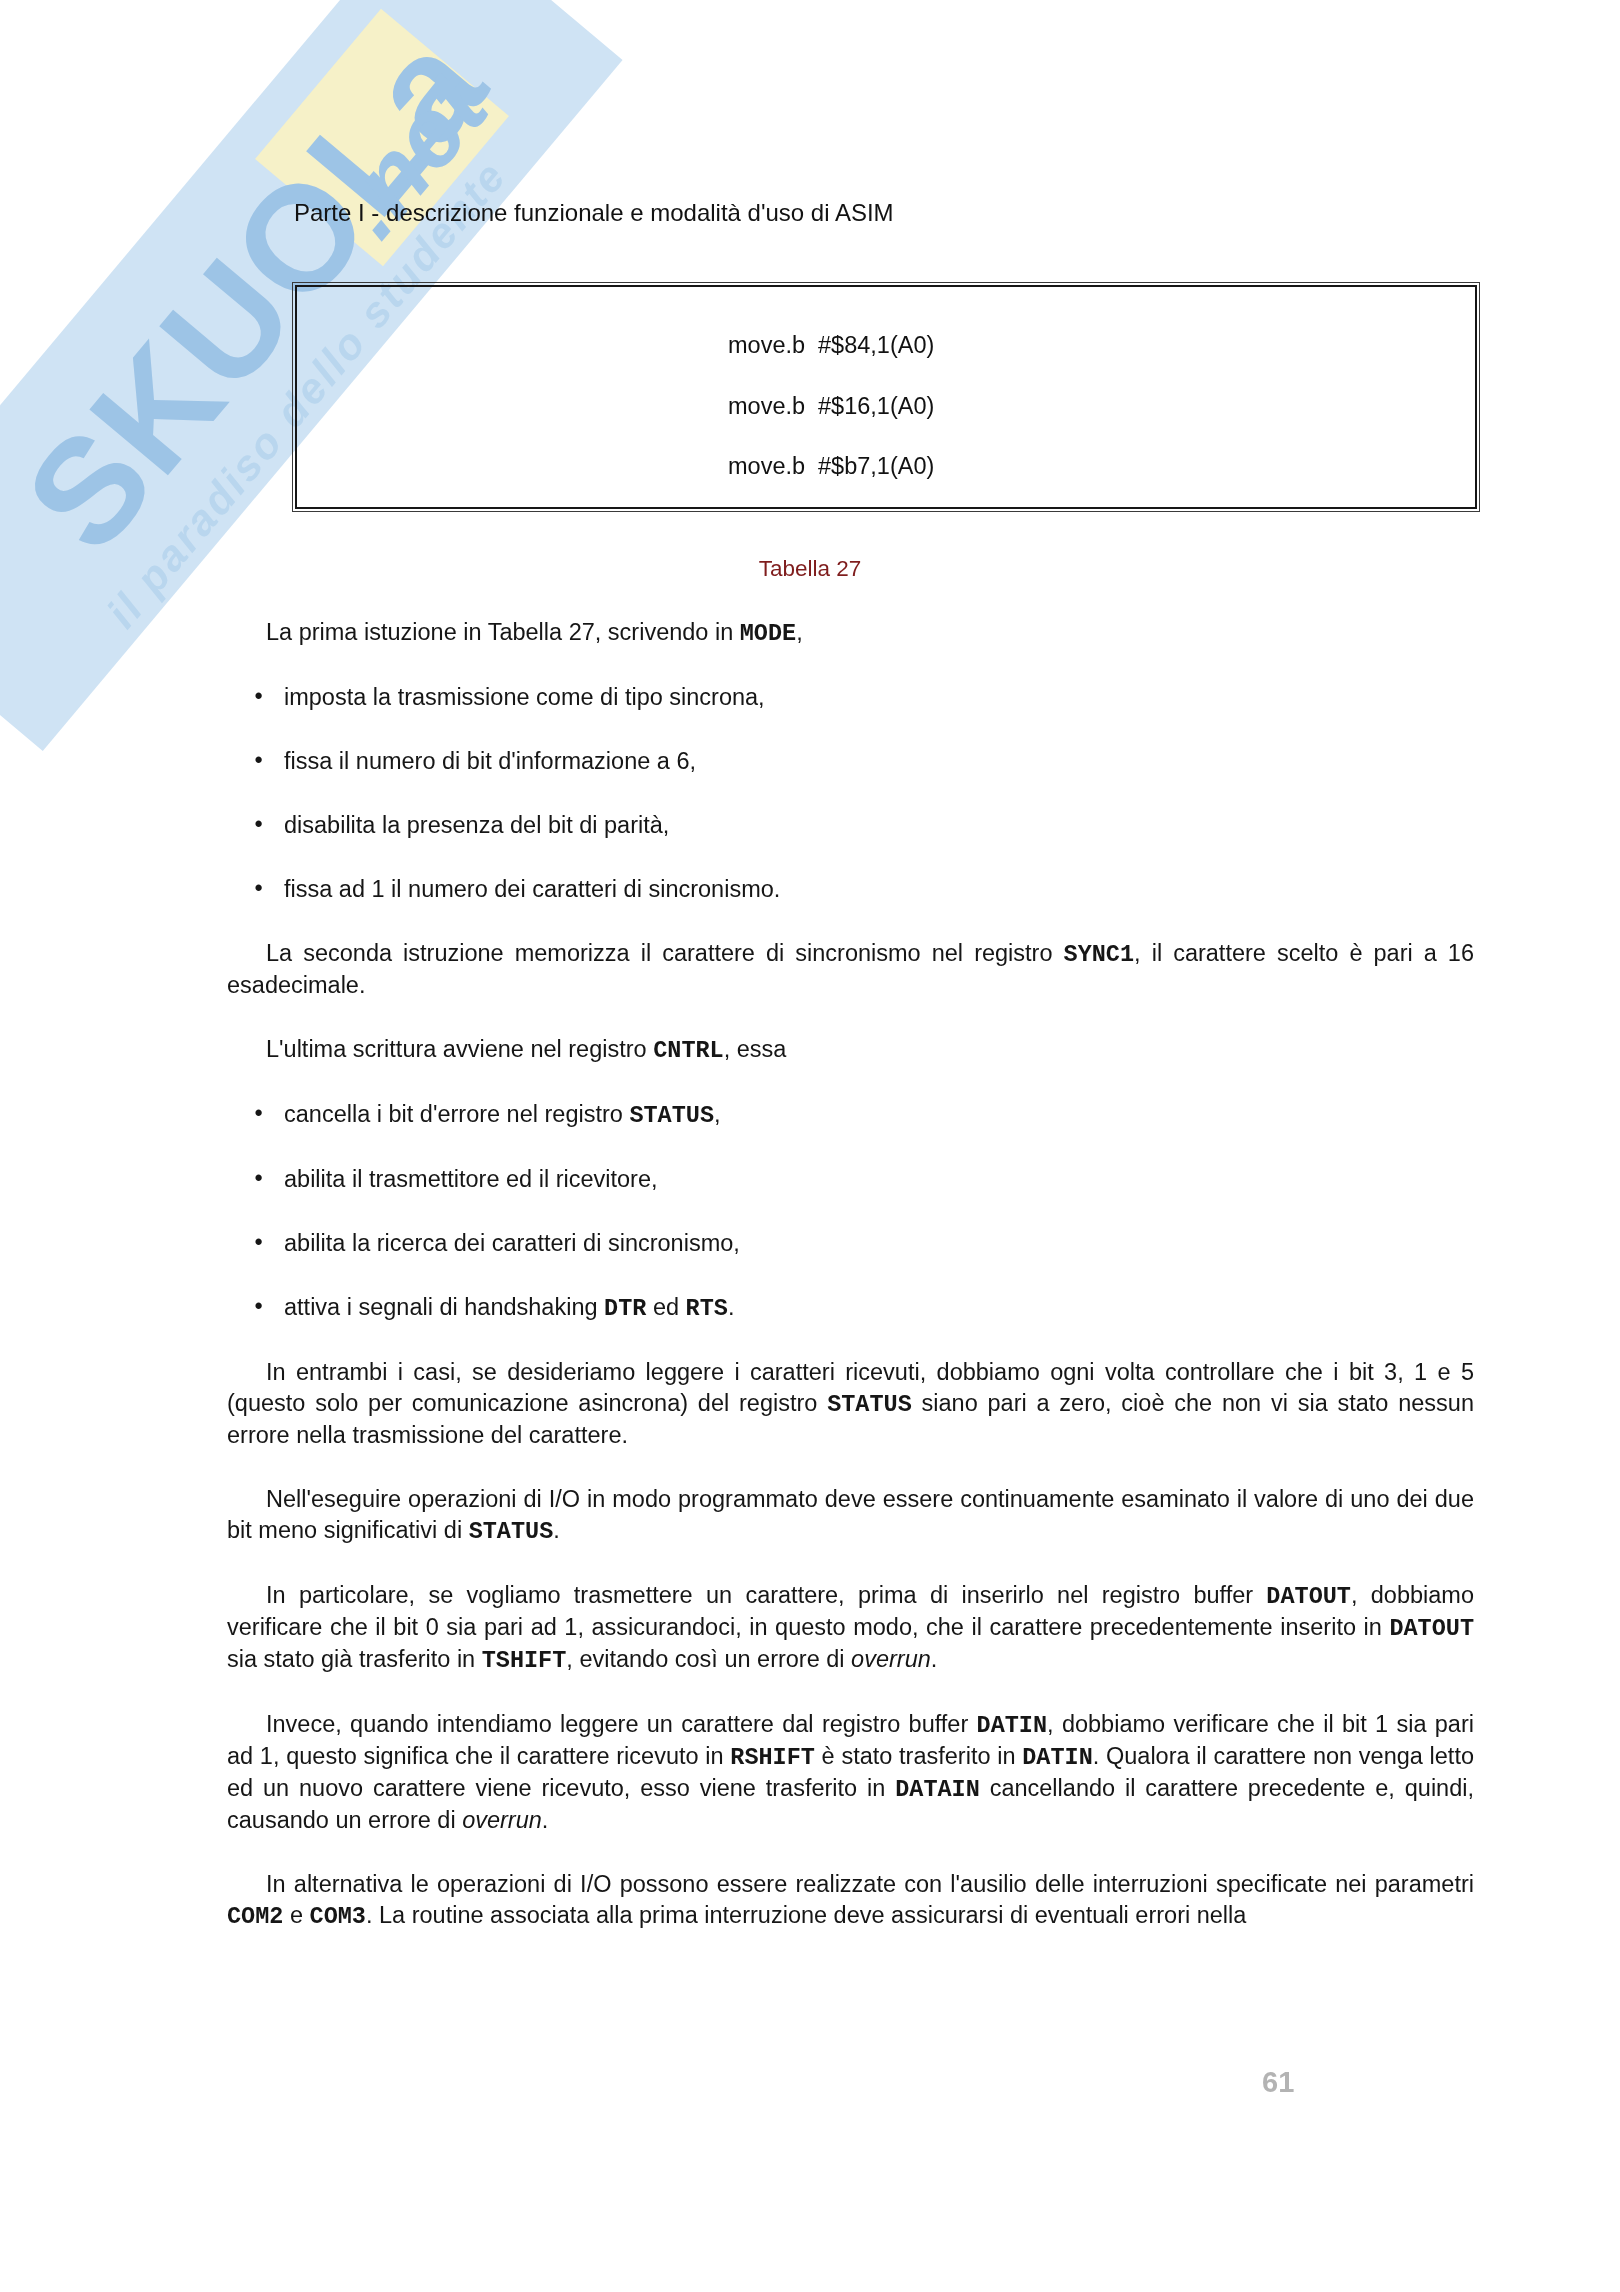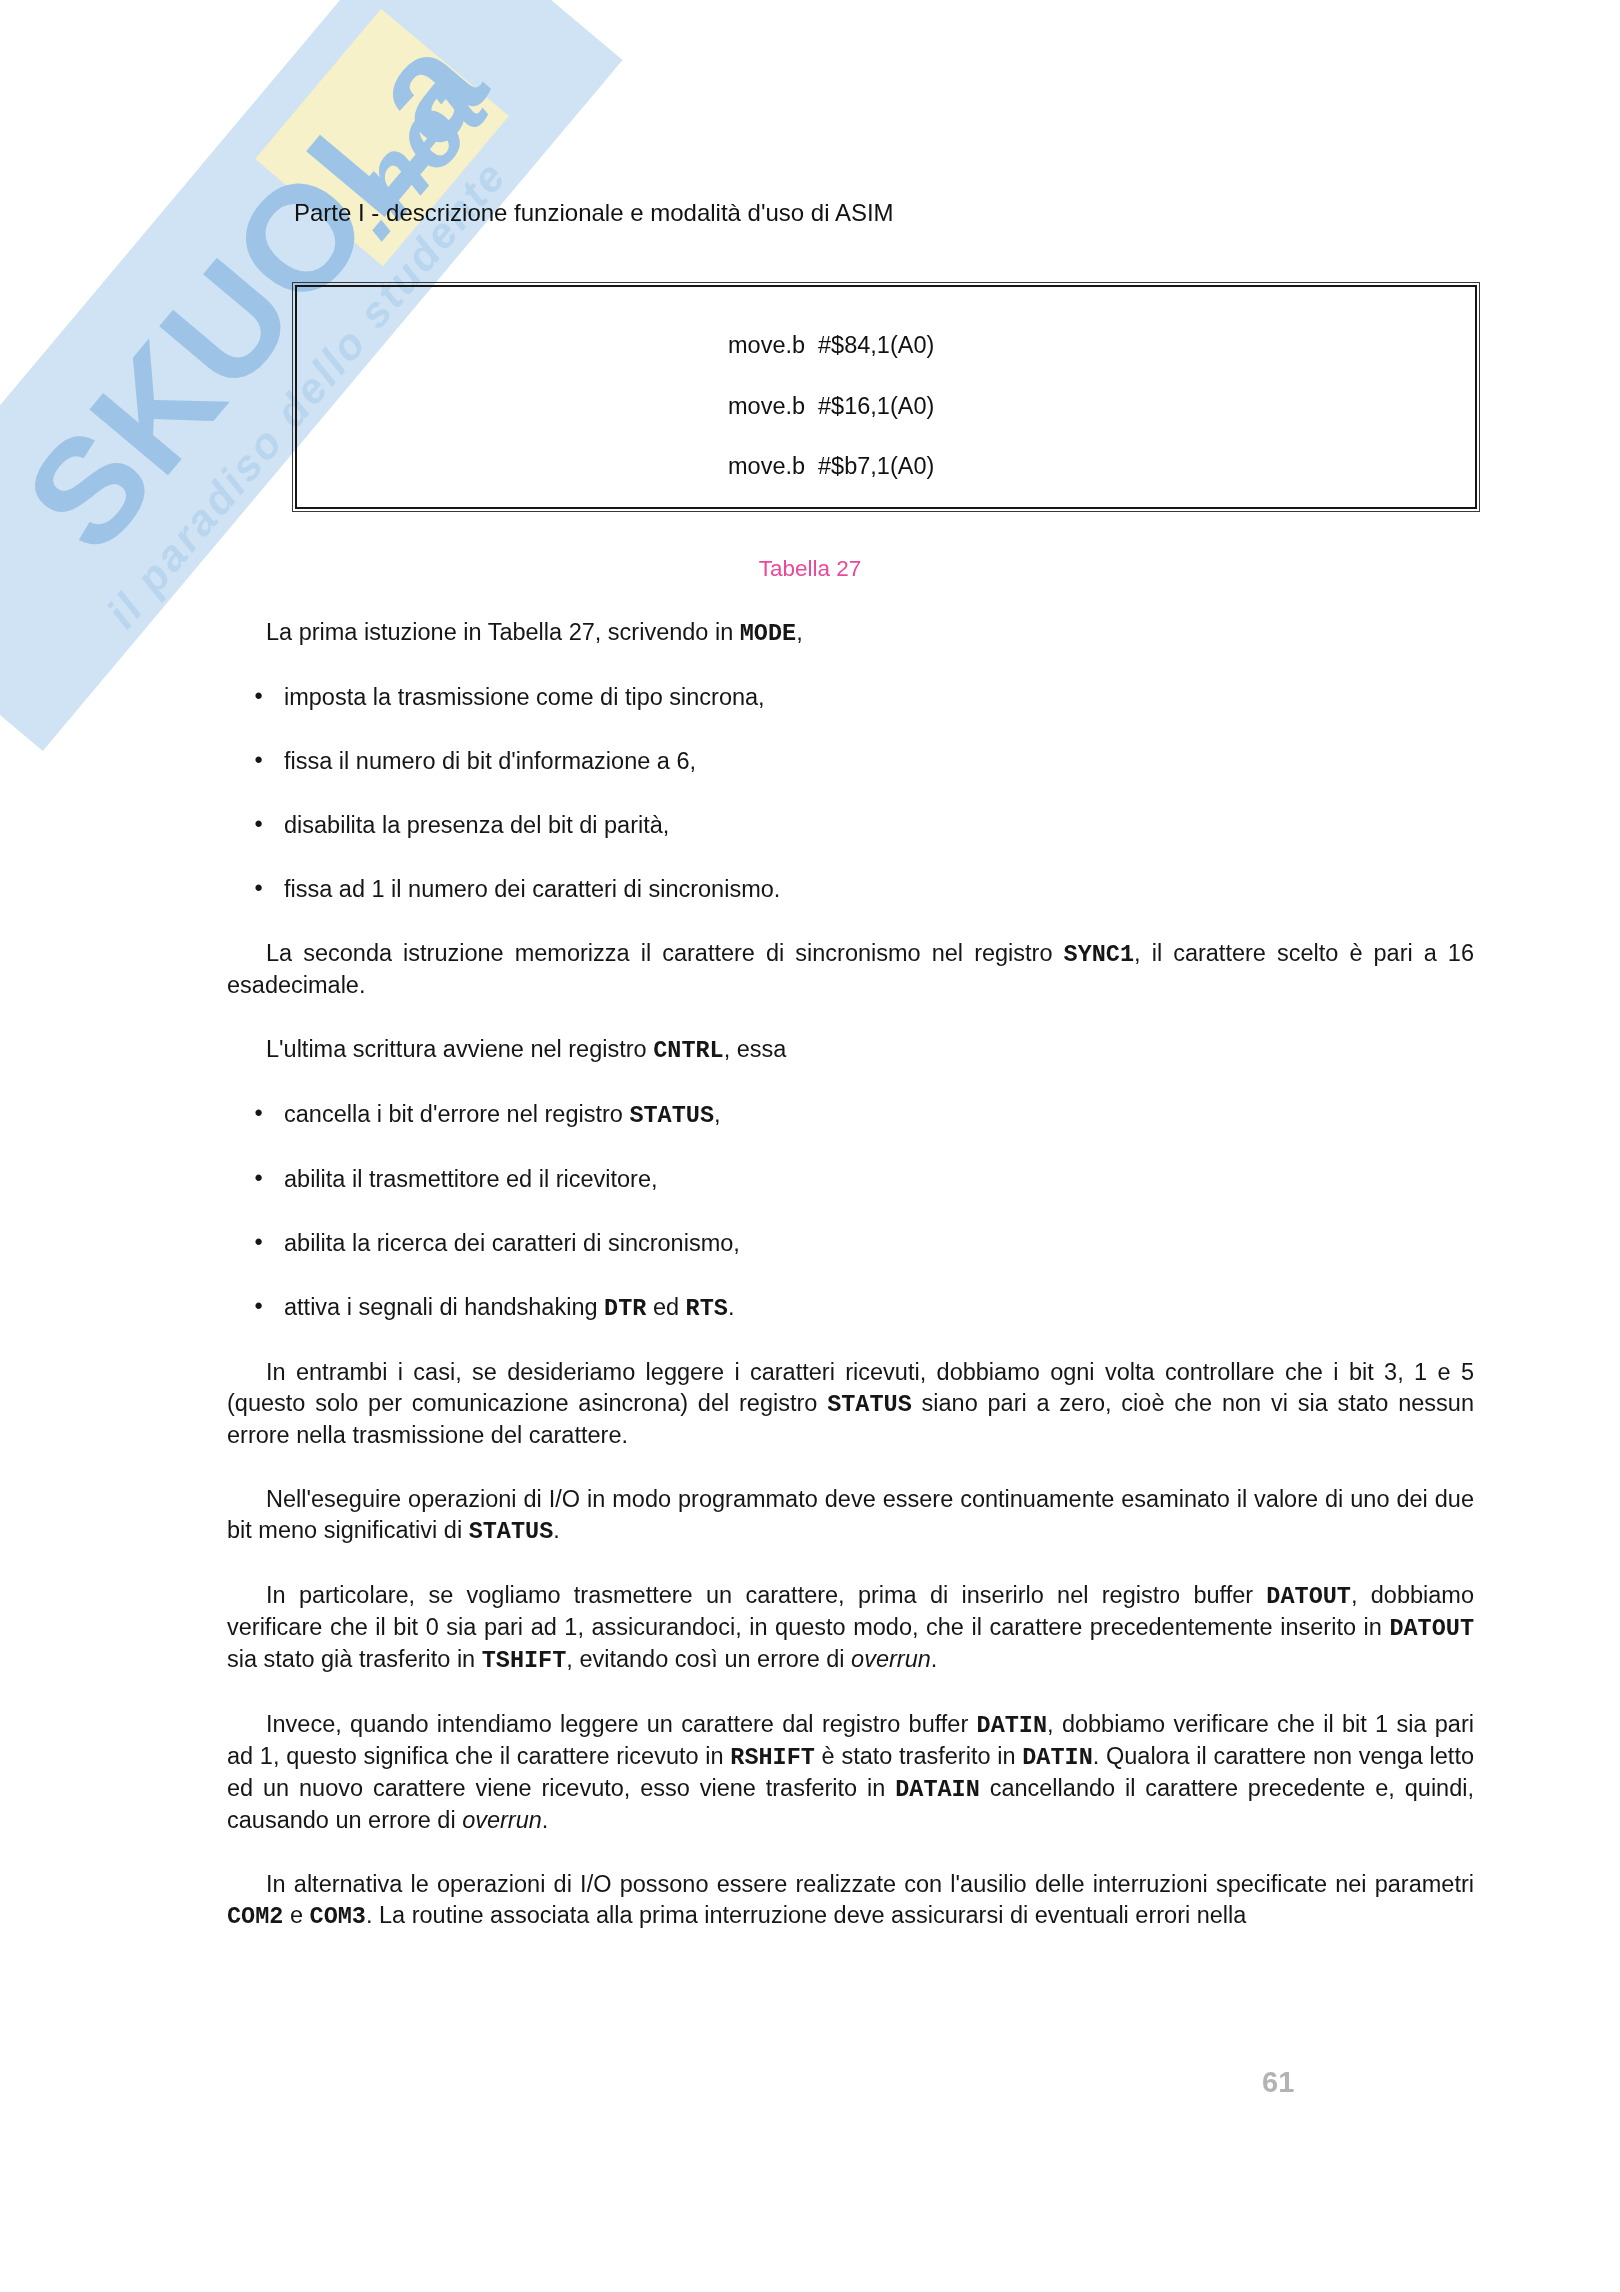--- a/index.html
+++ b/index.html
@@ -57,21 +57,21 @@
     border:2.9px solid #161616;
   }
   .code-row{position:absolute;font-size:23.5px;color:#121212;white-space:nowrap;}
   .code-row .op{position:absolute;left:431px;top:0;}
   .code-row .args{position:absolute;left:521px;top:0;}
   #code-row-0{top:45px;left:0;width:100%;}
   #code-row-1{top:106px;left:0;width:100%;}
   #code-row-2{top:166px;left:0;width:100%;}
   #table-caption{
     position:absolute;left:0;top:556px;width:1620px;
-    text-align:center;font-size:22.5px;color:#ec4899;
+    text-align:center;font-size:22.5px;color:#7f1d1d;
   }
   #doc-body{
     position:absolute;left:227px;top:617px;width:1247px;
     font-size:23.5px;line-height:31px;color:#161616;
   }
   .para{
     text-align:justify;
     text-indent:39px;
     margin:0 0 33px 0;
   }

